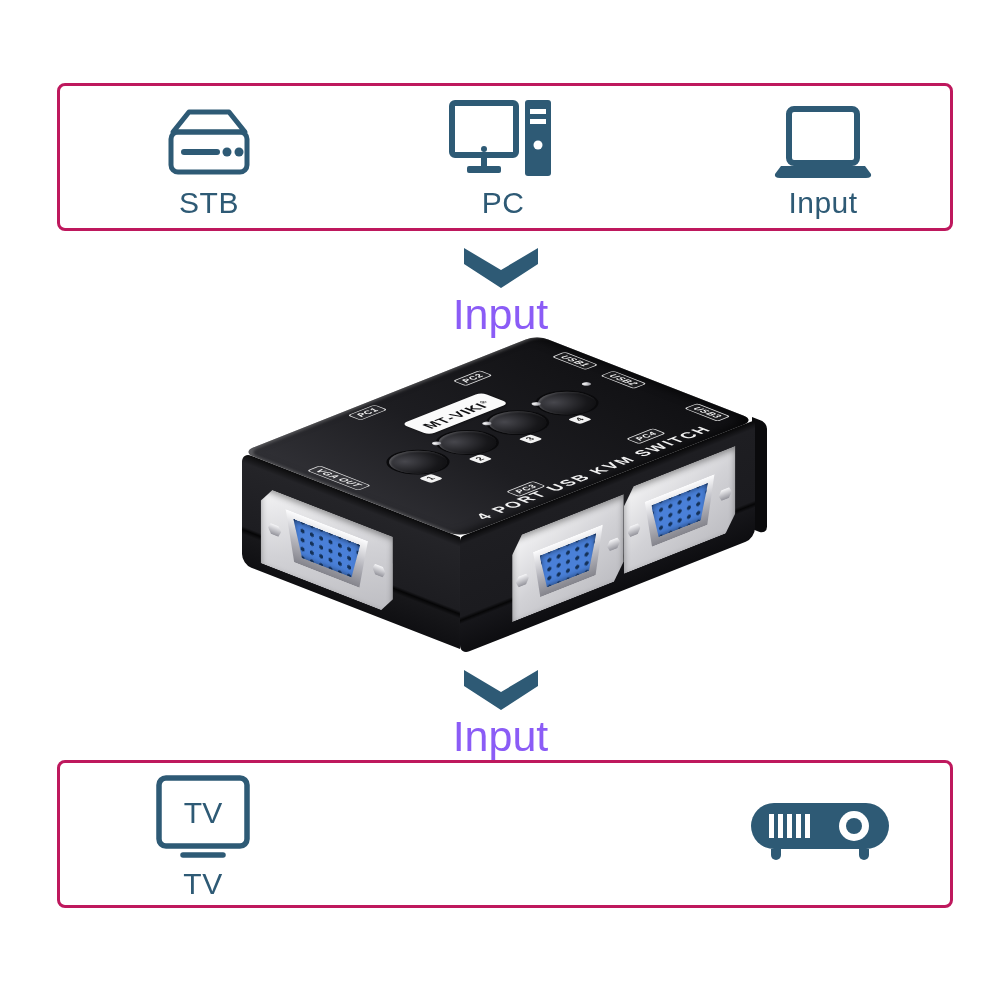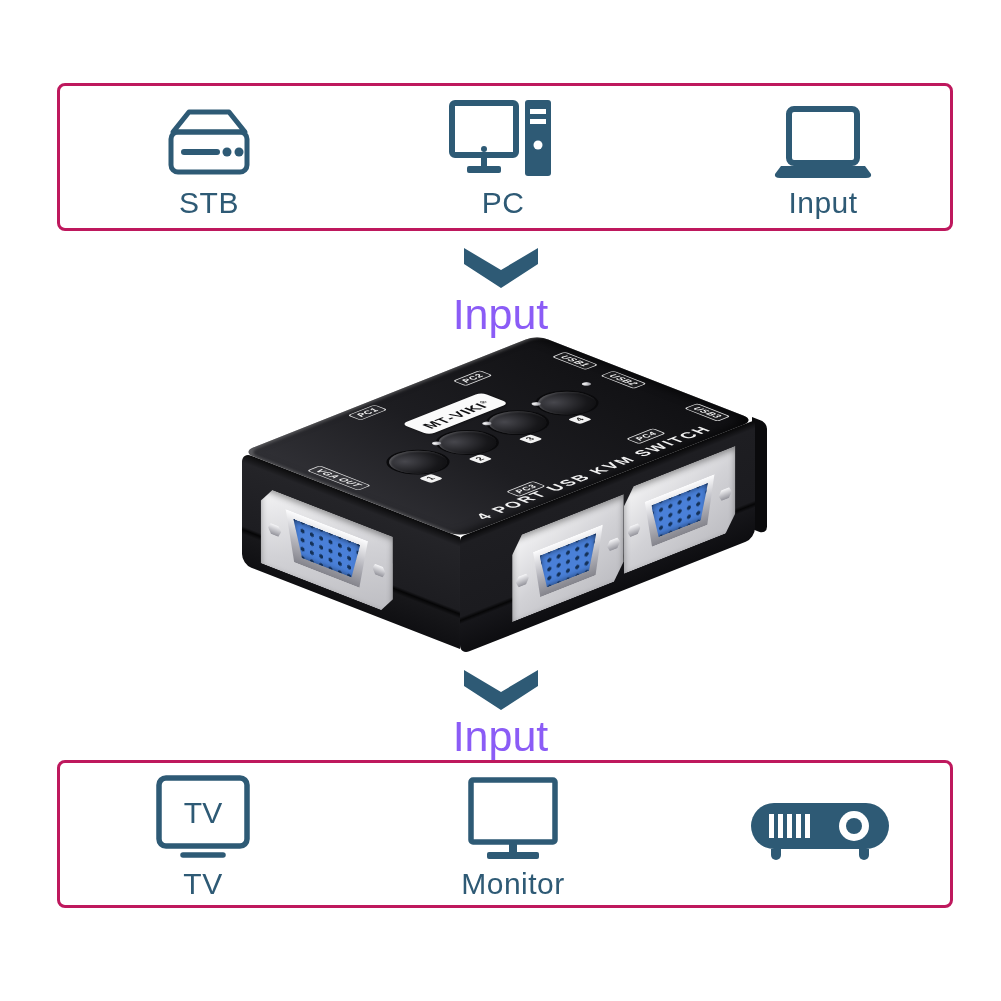--- a/index.html
+++ b/index.html
@@ -251,30 +251,20 @@
       <div class="icon-wrap">
         <svg width="96" height="86" viewBox="0 0 96 86" fill="none">
           <rect x="4" y="3" width="88" height="68" rx="7" stroke="#2e5a75" stroke-width="5.5"></rect>
           <text x="48" y="48" text-anchor="middle" font-family="Liberation Sans, sans-serif" font-size="30" fill="#2e5a75">TV</text>
           <line x1="28" y1="80" x2="68" y2="80" stroke="#2e5a75" stroke-width="5.5" stroke-linecap="round"></line>
         </svg>
       </div>
       <div class="cell-label">TV</div>
     </div>
 
-    <div class="cell" style="left:453px">
-      <div class="icon-wrap">
-        <svg width="96" height="84" viewBox="0 0 96 84" fill="none">
-          <rect x="6" y="3" width="84" height="62" rx="2" stroke="#2e5a75" stroke-width="5.5"></rect>
-          <rect x="44" y="65" width="8" height="10" fill="#2e5a75"></rect>
-          <rect x="22" y="75" width="52" height="7" rx="2" fill="#2e5a75"></rect>
-        </svg>
-      </div>
-      <div class="cell-label">Monitor</div>
-    </div>
 
     <div class="cell" style="left:761px">
       <div class="icon-wrap">
         <svg width="140" height="66" viewBox="0 0 140 66" fill="none">
           <rect x="0" y="8" width="138" height="46" rx="23" fill="#2e5a75"></rect>
           <rect x="18" y="19" width="5" height="24" fill="#ffffff"></rect>
           <rect x="27" y="19" width="5" height="24" fill="#ffffff"></rect>
           <rect x="36" y="19" width="5" height="24" fill="#ffffff"></rect>
           <rect x="45" y="19" width="5" height="24" fill="#ffffff"></rect>
           <rect x="54" y="19" width="5" height="24" fill="#ffffff"></rect>

